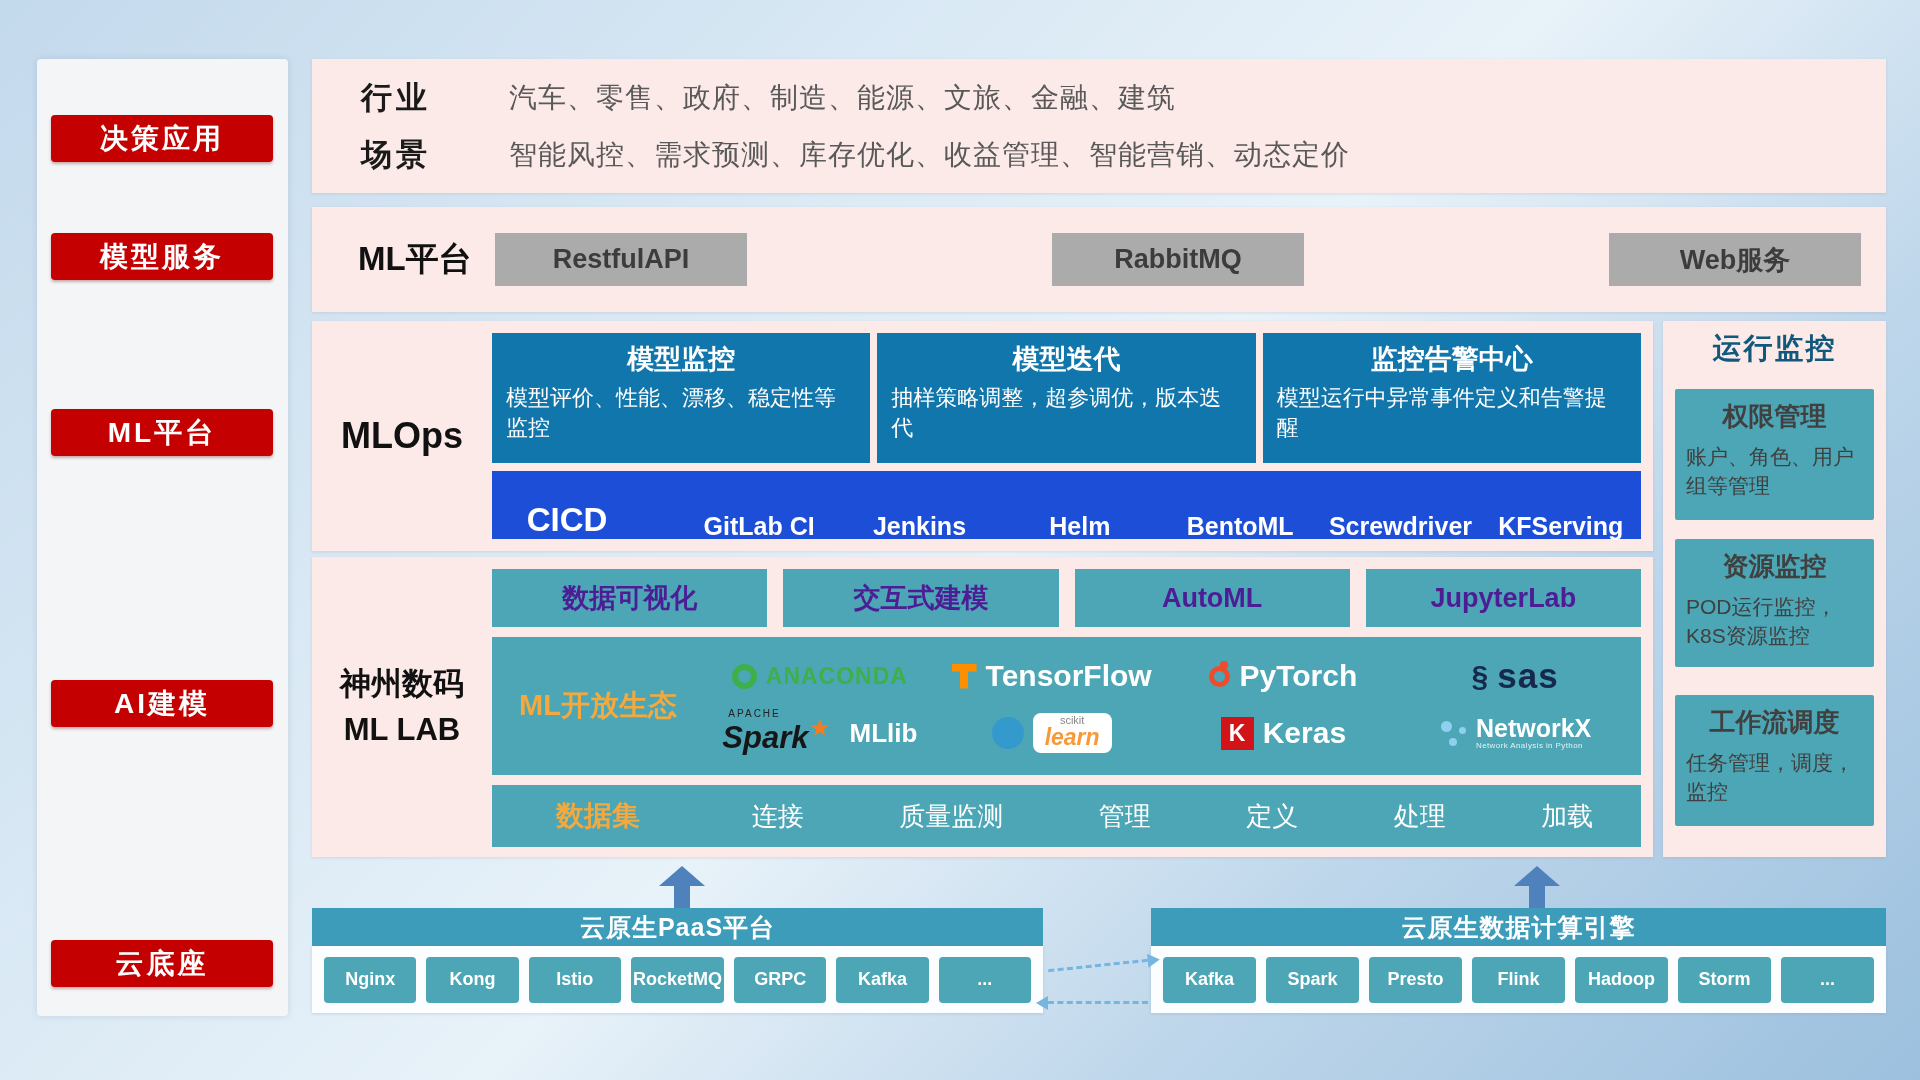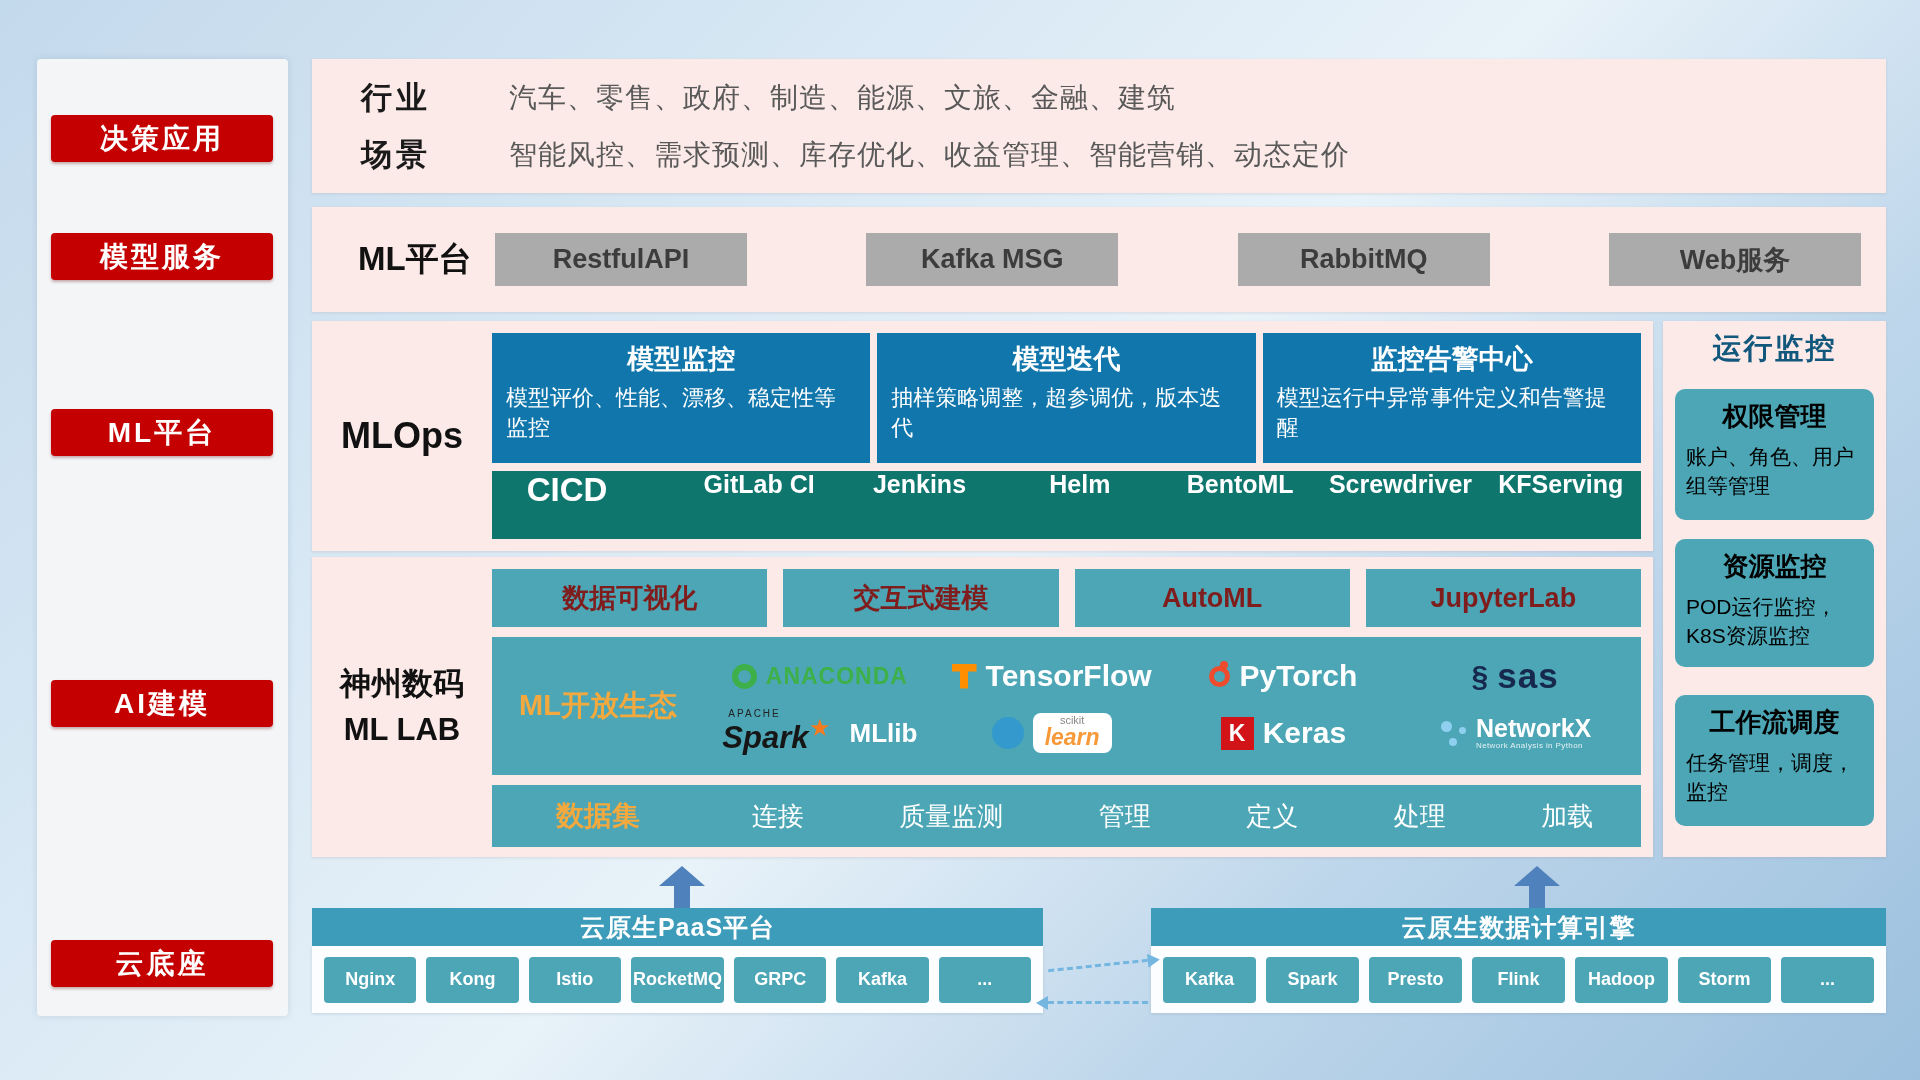--- a/index.html
+++ b/index.html
@@ -32,31 +32,31 @@
     font-size: 27px; font-weight: bold; display: flex; align-items: center; justify-content: center; }
   
   .mlops { left: 312px; top: 321px; width: 1341px; height: 230px; }
   .mlops-label { position: absolute; left: 0; top: 0; width: 180px; height: 230px;
     display: flex; align-items: center; justify-content: center; font-size: 36px; font-weight: bold; color: #111; }
   .mlops-cards { position: absolute; left: 180px; right: 12px; top: 12px; height: 130px; display: flex; gap: 7px; }
   .blue-card { flex: 1; background: #1076ab; color: #fff; padding: 8px 14px; }
   .blue-card h3 { font-size: 27px; font-weight: bold; text-align: center; margin-bottom: 6px; }
   .blue-card p { font-size: 22px; line-height: 1.35; }
   .cicd-bar { position: absolute; left: 180px; right: 12px; top: 150px; height: 68px;
-    background: #0f766e; display: flex; align-items: flex-start; color: #fff; gap: 37px; }
+    background: #1d4ed8; display: flex; align-items: flex-end; color: #fff; gap: 37px; }
   .cicd-label { width: 150px; text-align: center; font-size: 33px; font-weight: bold; }
   .cicd-items { flex: 1; display: flex; }
   .cicd-item { flex: 1; text-align: center; font-size: 25px; font-weight: bold; line-height: 1.05; }
   
   .mllab { left: 312px; top: 557px; width: 1341px; height: 300px; }
   .mllab-label { position: absolute; left: 0; top: 0; width: 180px; height: 300px;
     display: flex; flex-direction: column; align-items: center; justify-content: center;
     font-size: 31px; font-weight: bold; color: #111; line-height: 1.5; }
   .tools-row { position: absolute; left: 180px; right: 12px; top: 12px; height: 58px; display: flex; gap: 16px; }
-  .tool-btn { flex: 1; background: #4ca6b5; color: #7f1d1d; font-size: 27px; font-weight: bold;
+  .tool-btn { flex: 1; background: #4ca6b5; color: #4c1d95; font-size: 27px; font-weight: bold;
     display: flex; align-items: center; justify-content: center; }
   .eco-block { position: absolute; left: 180px; right: 12px; top: 80px; height: 138px;
     background: #4ca6b5; display: flex; align-items: center; }
   .eco-label { width: 212px; text-align: center; color: #f3a93d; font-size: 29px; font-weight: bold; }
   .eco-grid { flex: 1; display: grid; grid-template-columns: repeat(4, 1fr); row-gap: 14px; align-items: center; padding-right: 10px; }
   .logo-cell { display: flex; align-items: center; justify-content: center; gap: 9px; }
   
   .ana-ring { width: 25px; height: 25px; border: 6px solid #3eb049; border-radius: 50%; }
   .ana-text { color: #3eb049; font-weight: bold; font-size: 23px; letter-spacing: 1px; }
   .tf-icon { width: 25px; height: 25px; background: #ff8f00;
@@ -89,22 +89,22 @@
   .nx-sub { color: rgba(255,255,255,.85); font-size: 8px; letter-spacing: .4px; }
   
   .dataset-bar { position: absolute; left: 180px; right: 12px; top: 228px; height: 62px;
     background: #4ca6b5; display: flex; align-items: center; }
   .ds-label { width: 212px; text-align: center; color: #f3a93d; font-size: 28px; font-weight: bold; }
   .ds-items { flex: 1; display: flex; justify-content: space-around; }
   .ds-item { color: #fff; font-size: 26px; }
   
   .monitor { left: 1663px; top: 321px; width: 223px; height: 536px; }
   .mon-title { text-align: center; margin-top: 8px; font-size: 29px; font-weight: bold; color: #12587d; letter-spacing: 2px; }
-  .mon-card { position: absolute; left: 12px; right: 12px; background: #4ca6b5; color: #000000;
-    border-radius: 10px; padding: 10px 11px; }
+  .mon-card { position: absolute; left: 12px; right: 12px; background: #4ca6b5; color: #404040;
+    border-radius: 2px; padding: 10px 11px; }
   .mon-card h4 { font-size: 26px; font-weight: bold; text-align: center; margin-bottom: 8px; }
   .mon-card p { font-size: 21px; line-height: 1.4; }
   
   .arrow-up { position: absolute; top: 866px; width: 46px; height: 42px; }
   .arrow-up .head { width: 0; height: 0; border-left: 23px solid transparent; border-right: 23px solid transparent;
     border-bottom: 20px solid #4f81bd; }
   .arrow-up .stem { width: 16px; height: 22px; background: #4f81bd; margin: 0 auto; }
   .teal-bar { position: absolute; top: 908px; height: 38px; background: #3d9cba; color: #fff;
     font-size: 25px; font-weight: bold; display: flex; align-items: center; justify-content: center; letter-spacing: 1px; }
   .strip { position: absolute; top: 946px; height: 67px; background: #fbfdfe;
@@ -140,21 +140,20 @@
     <div class="ind-row">
       <span class="ind-label">场景</span>
       <span class="ind-value">智能风控、需求预测、库存优化、收益管理、智能营销、动态定价</span>
     </div>
   </div>
 
   <div class="pink ai-row">
     <div class="ai-label">ML平台</div>
     <div class="ai-btns">
       <div class="gray-btn">RestfulAPI</div>
-      <div class="gray-btn">Kafka MSG</div>
       <div class="gray-btn">RabbitMQ</div>
       <div class="gray-btn">Web服务</div>
     </div>
   </div>
 
   <div class="pink mlops">
     <div class="mlops-label">MLOps</div>
     <div class="mlops-cards">
       <div class="blue-card">
         <h3>模型监控</h3>

